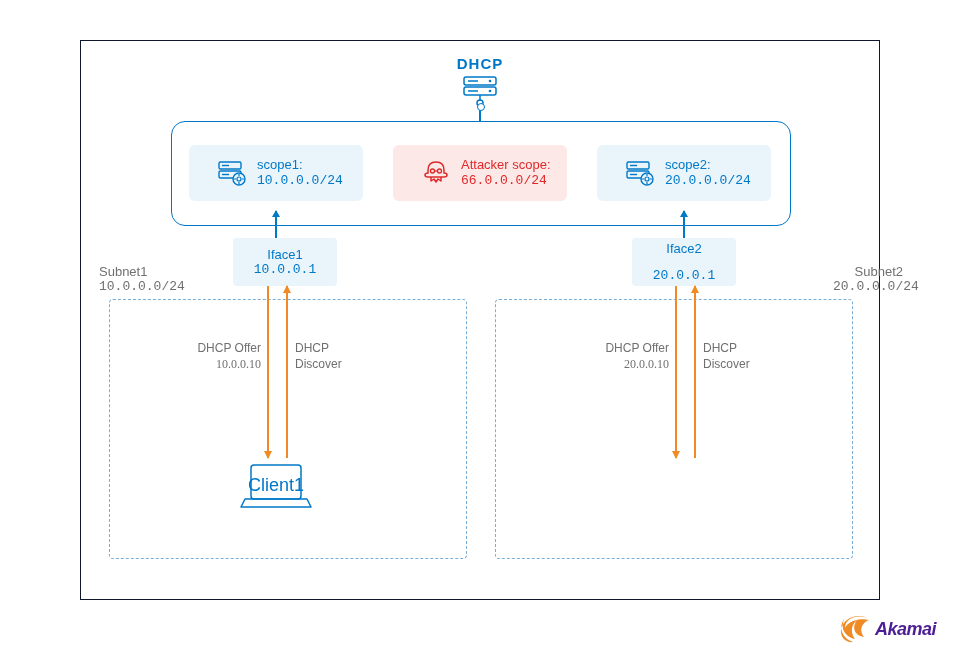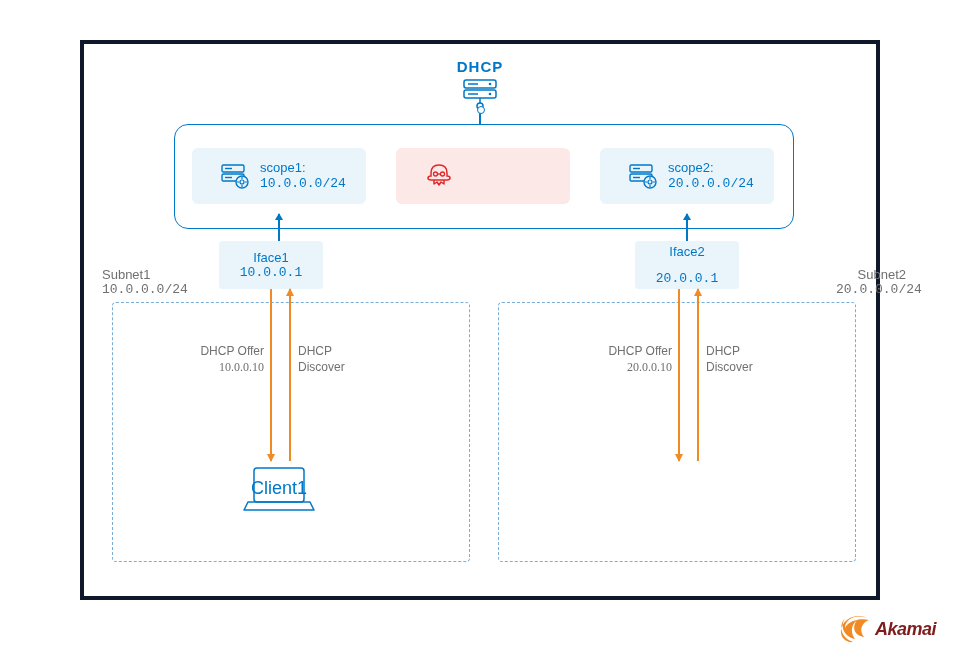--- a/index.html
+++ b/index.html
@@ -10,21 +10,21 @@
     font-family: Arial, Helvetica, sans-serif;
     position: relative;
     overflow: hidden;
   }
   .diagram-container {
     position: absolute;
     top: 40px;
     left: 80px;
     width: 800px;
     height: 560px;
-    border: 4px solid #0f172a;
+    border: 1px solid #0f172a;
     background: #fff;
   }
 
   
   .dhcp-label {
     position: absolute;
     left: 50%;
     transform: translateX(-50%);
     top: 14px;
     color: #0078c8;
@@ -105,21 +105,21 @@
     background: #e9f4fb;
     border-radius: 4px;
     display: flex;
     flex-direction: column;
     align-items: center;
     justify-content: center;
     color: #0078c8;
     font-size: 13px;
   }
   .iface .ip { font-family: "Courier New", monospace; }
-  .iface1 { top: 197px; left: 135px; }
+  .iface1 { top: 197px; left: 152px; }
   .iface2 { top: 197px; left: 551px; gap: 12px; }
 
   
   .arr-up {
     position: absolute;
     width: 2px;
     background: #0078c8;
   }
   .arr-up::before {
     content: "";
@@ -219,21 +219,21 @@
     right: 24px;
     bottom: 16px;
     display: flex;
     align-items: center;
     gap: 4px;
   }
   .logo-wave { width: 34px; height: 30px; }
   .logo-text {
     font-size: 18px;
     font-weight: 600;
-    color: #7f1d1d;
+    color: #4c1d95;
     font-style: italic;
     letter-spacing: -0.5px;
   }
 </style>
 </head>
 <body>
 
 <div class="diagram-container">
 
   <div class="dhcp-label">DHCP</div>
@@ -276,20 +276,24 @@
   <div class="scope scope-red scopeA">
     <div class="scope-icon">
       <svg viewBox="0 0 30 30">
         <path d="M15 4 C10 4 7 7 7 12 L7 15 C5 15 4 16 4 17 C4 18 5 19 7 19 L23 19 C25 19 26 18 26 17 C26 16 25 15 23 15 L23 12 C23 7 20 4 15 4 Z" fill="none" stroke="#e02828" stroke-width="1.5"></path>
         <circle cx="11.5" cy="13" r="2" fill="none" stroke="#e02828" stroke-width="1.3"></circle>
         <circle cx="18.5" cy="13" r="2" fill="none" stroke="#e02828" stroke-width="1.3"></circle>
         <line x1="13.5" y1="13" x2="16.5" y2="13" stroke="#e02828" stroke-width="1.3"></line>
         <path d="M10 19 L10 23 L13 21 L15 24 L17 21 L20 23 L20 19" fill="none" stroke="#e02828" stroke-width="1.5" stroke-linejoin="round"></path>
       </svg>
     </div>
+    <div class="scope-text">
+      <div class="title">Attacker scope:</div>
+      <div class="range">66.0.0.0/24</div>
+    </div>
   </div>
 
   <div class="scope scope-blue scope2">
     <div class="scope-icon">
       <svg viewBox="0 0 30 30">
         <rect x="2" y="4" width="22" height="7" rx="1.5" fill="none" stroke="#0078c8" stroke-width="1.4"></rect>
         <rect x="2" y="13" width="22" height="7" rx="1.5" fill="none" stroke="#0078c8" stroke-width="1.4"></rect>
         <line x1="5" y1="7.5" x2="12" y2="7.5" stroke="#0078c8" stroke-width="1.4"></line>
         <line x1="5" y1="16.5" x2="12" y2="16.5" stroke="#0078c8" stroke-width="1.4"></line>
         <circle cx="22" cy="21" r="6" fill="#e9f4fb" stroke="#0078c8" stroke-width="1.4"></circle>

